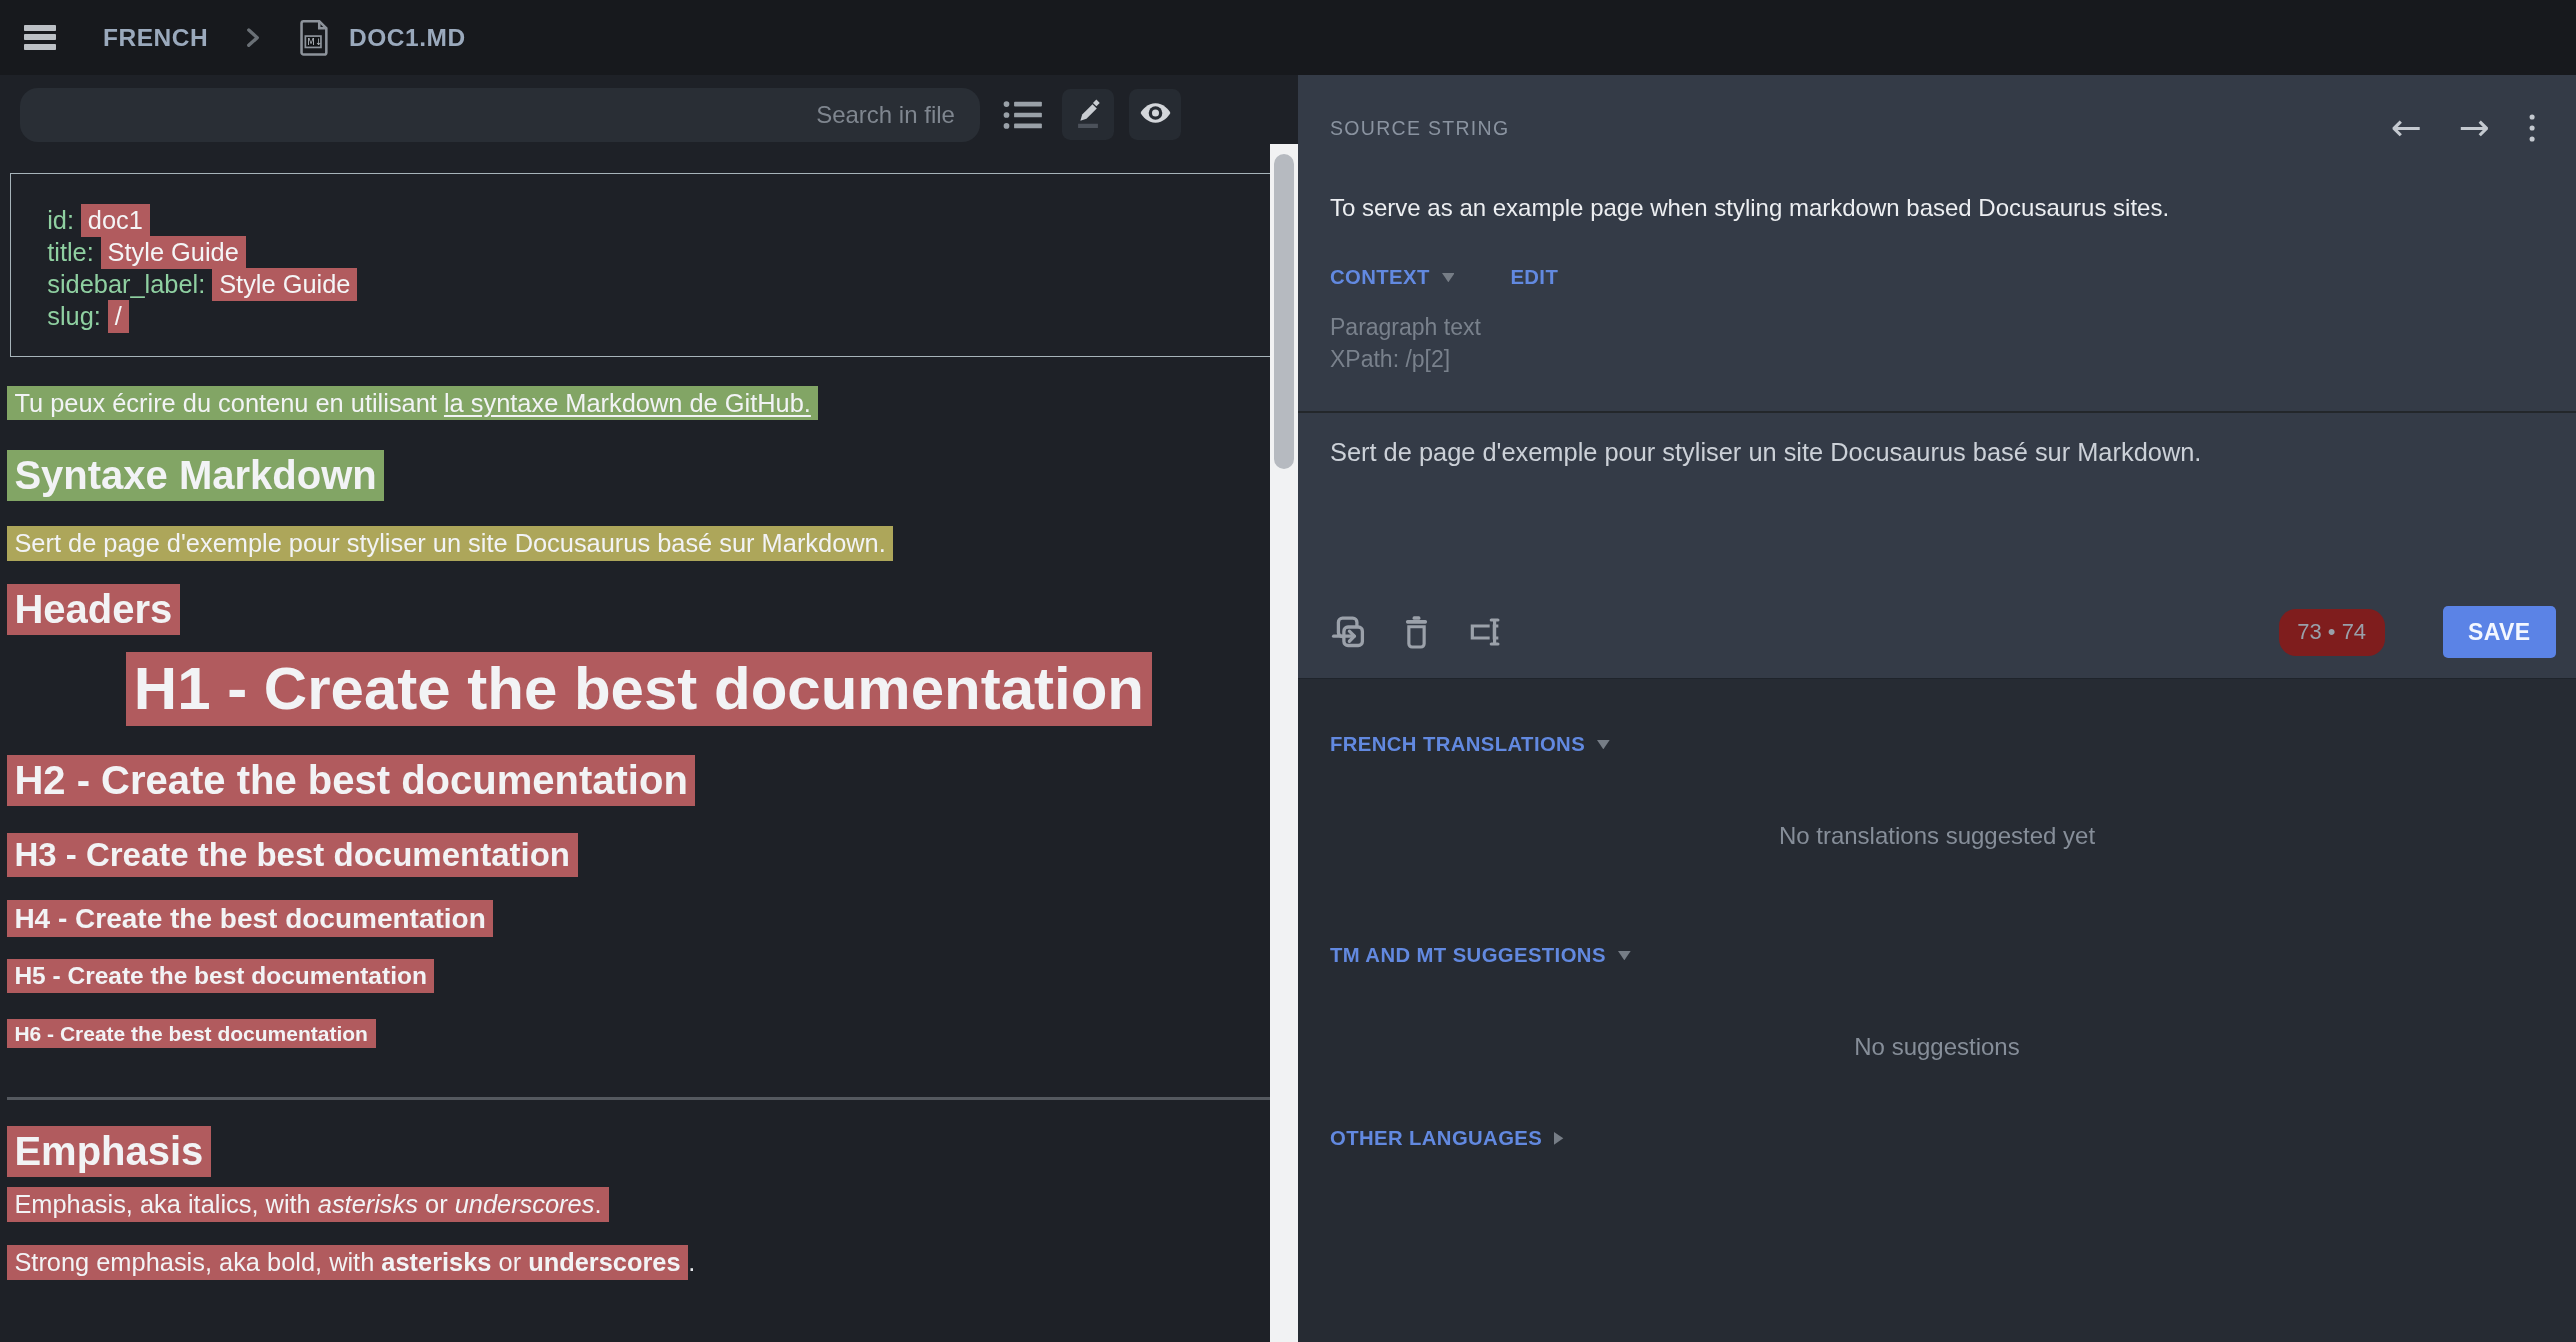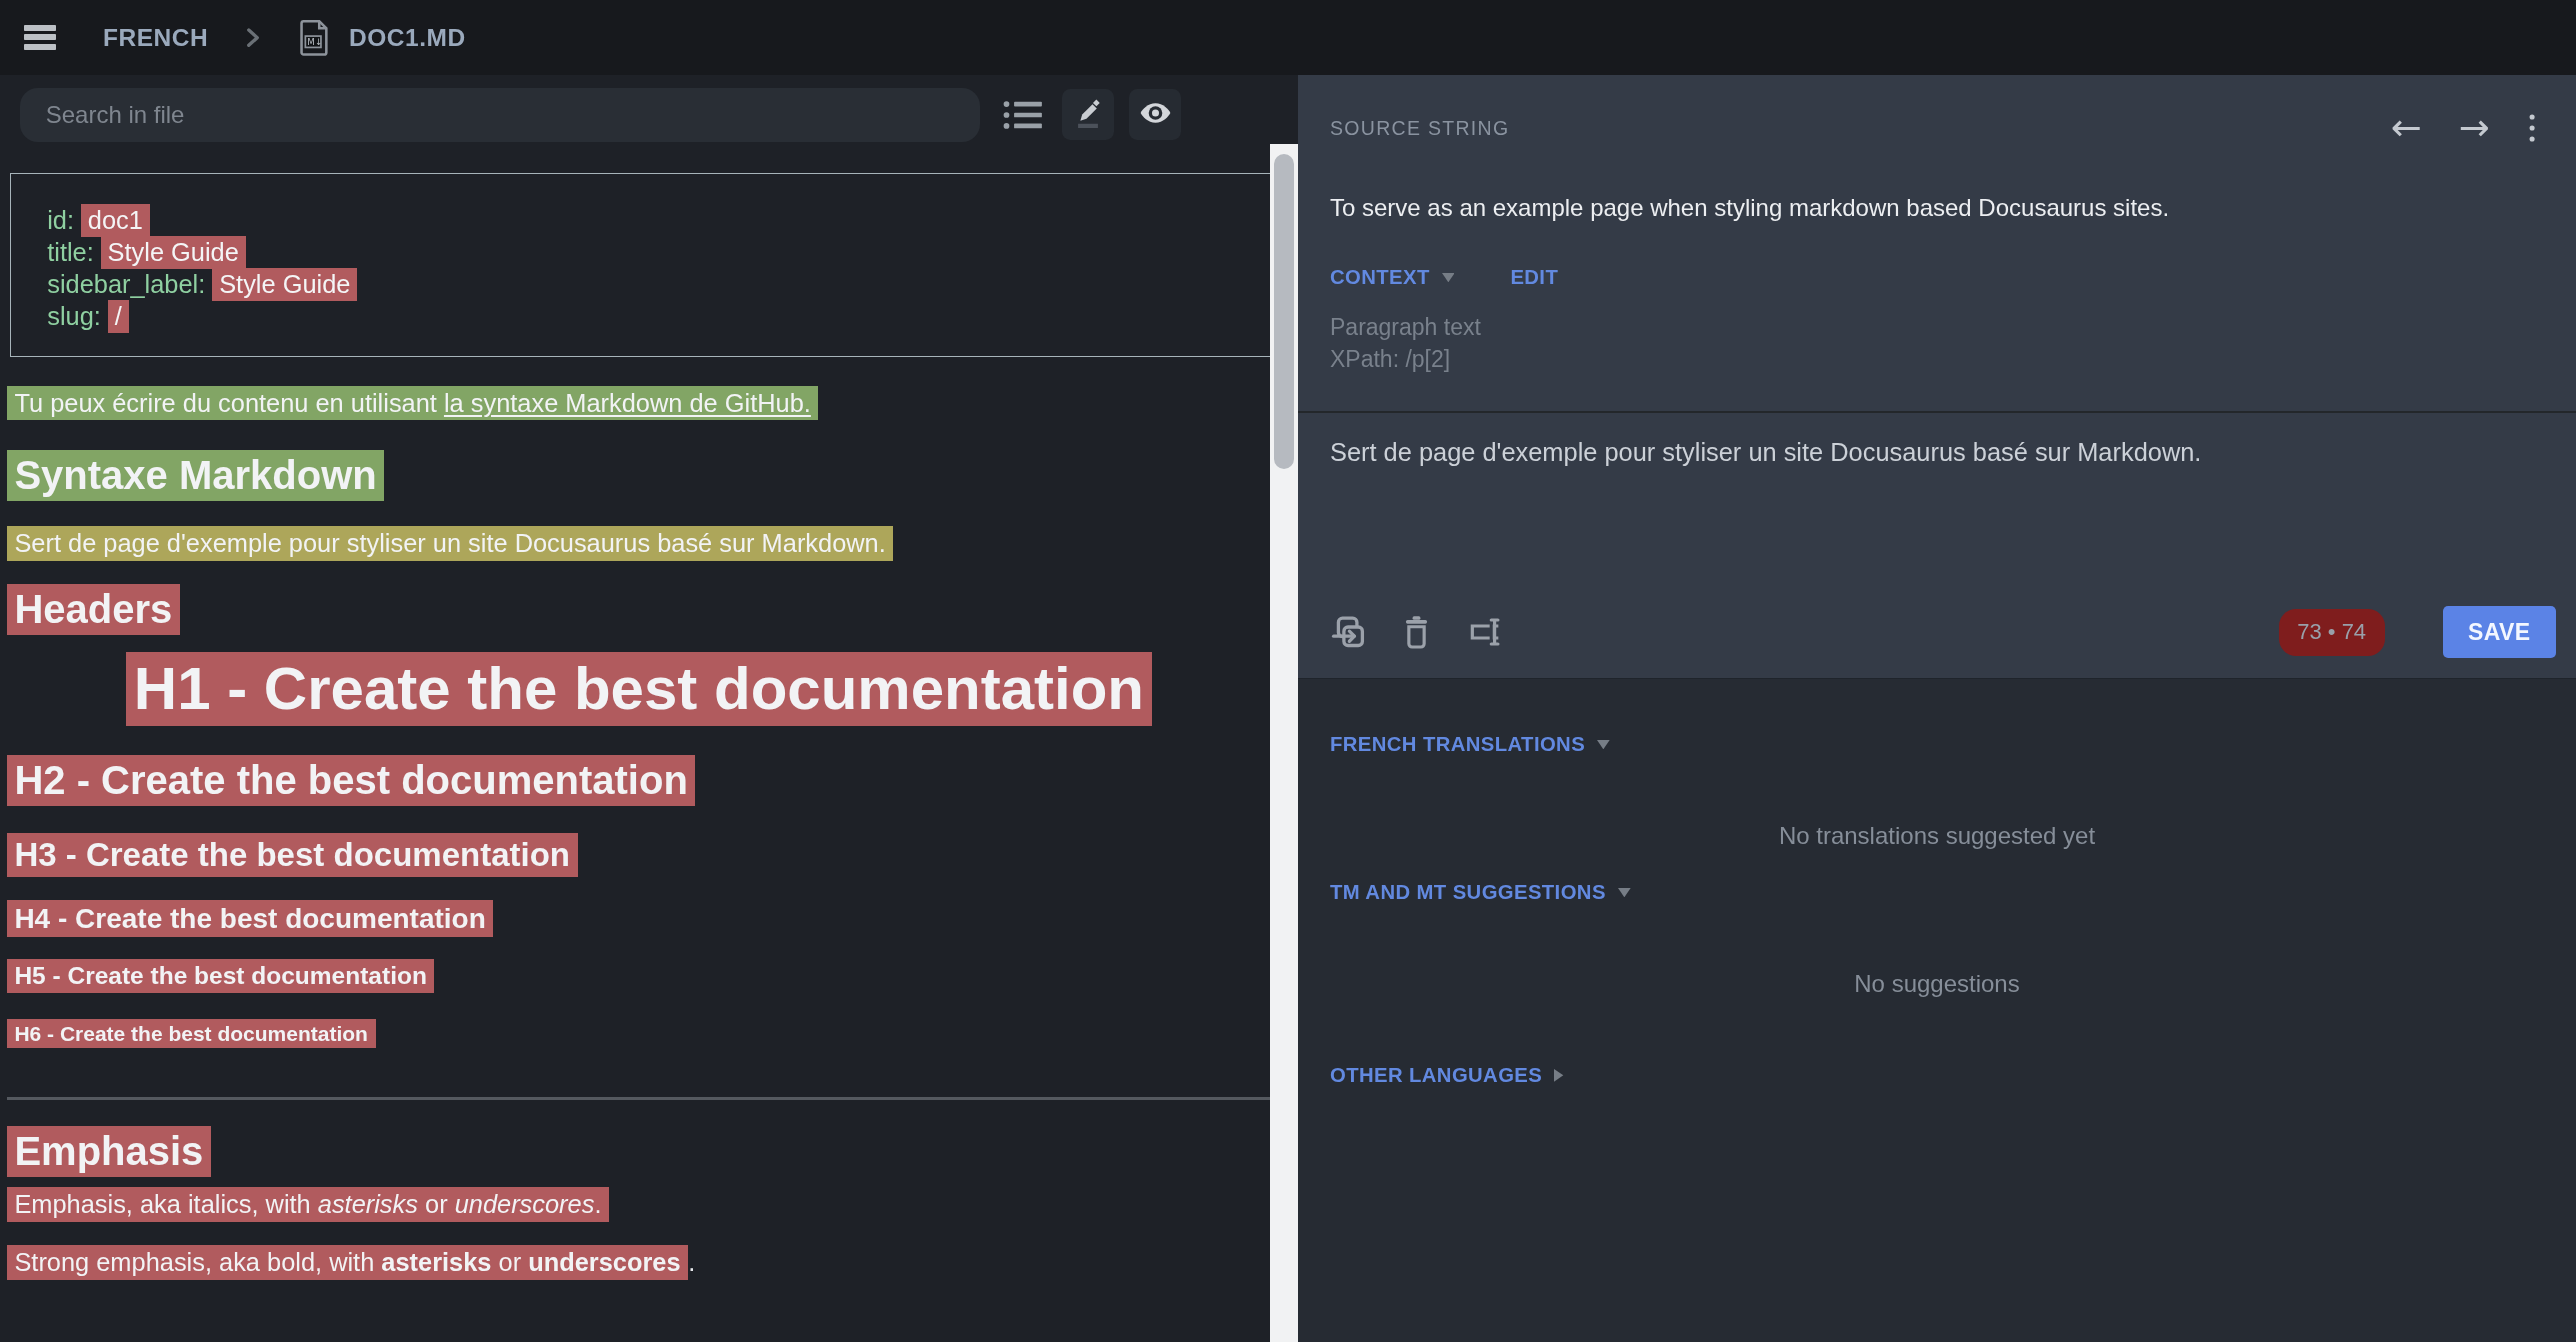--- a/index.html
+++ b/index.html
@@ -21,21 +21,21 @@
   .crumb { font-size:24.5px; font-weight:bold; letter-spacing:0.5px; color:var(--breadcrumb_text); }
   .crumb-project { margin-left:47px; }
   .crumb-chevron { margin:0 34px; display:flex; align-items:center; }
   .fileicon { margin-right:17px; display:flex; align-items:center; }
 
   
   .left { position:absolute; left:0; top:75px; width:1298px; height:1267px; background:var(--left_bg); overflow:hidden; }
   .searchrow { display:flex; align-items:flex-start; padding:12.7px 0 0 20.3px; height:67px; }
   .search-input {
     width:960px; height:54px; background:var(--input_bg); border:none; border-radius:18px;
-    padding:0 25.4px; font-size:24px; color:#c6cbd2; font-family:"Liberation Sans",sans-serif; outline:none;
+    padding:0 25.4px; font-size:24px; color:#c6cbd2; font-family:"Liberation Sans",sans-serif; outline:none;text-align:right;
   }
   .search-input::placeholder { color:#7f868f; }
   .tool-plain { margin-left:22px; height:54px; display:flex; align-items:center; }
   .tool-btn {
     margin-left:18.6px; width:52px; height:51px; margin-top:1.7px; border-radius:8.5px; border:none;
     background:var(--button_bg); display:flex; align-items:center; justify-content:center; cursor:pointer;
   }
   .tool-btn + .tool-btn { margin-left:15.2px; }
 
   .doc { padding:30.5px 13.5px 0 0; font-size:25.4px; }
@@ -108,21 +108,21 @@
     color:#99a0aa; font-size:22px; white-space:nowrap;
   }
   .save-btn {
     margin-left:22px; width:113px; height:52px; border:none; border-radius:5.1px;
     background:var(--save_bg); color:#f4f7ff; font-size:23px; font-weight:bold; letter-spacing:0.4px;
     font-family:"Liberation Sans",sans-serif; cursor:pointer;
   }
   .zoneB { height:766px; background:var(--panel_lower_bg); border-top:0.8px solid #1f242b; padding-left:32px; }
   .sec-row { display:flex; align-items:center; gap:12px; cursor:pointer; }
   .sec-fr    { padding-top:54px; }
-  .sec-tm    { margin-top:31px;gap:12px; }
+  .sec-tm    { margin-top:94px;gap:12px; }
   .sec-other { margin-top:66px; }
   .empty-text { margin:66px 0 0 -32px; text-align:center; font-size:24px; color:#868e99; }
 
   .tri { display:block; }
 </style>
 </head>
 <body>
 
 <div class="app">
 

